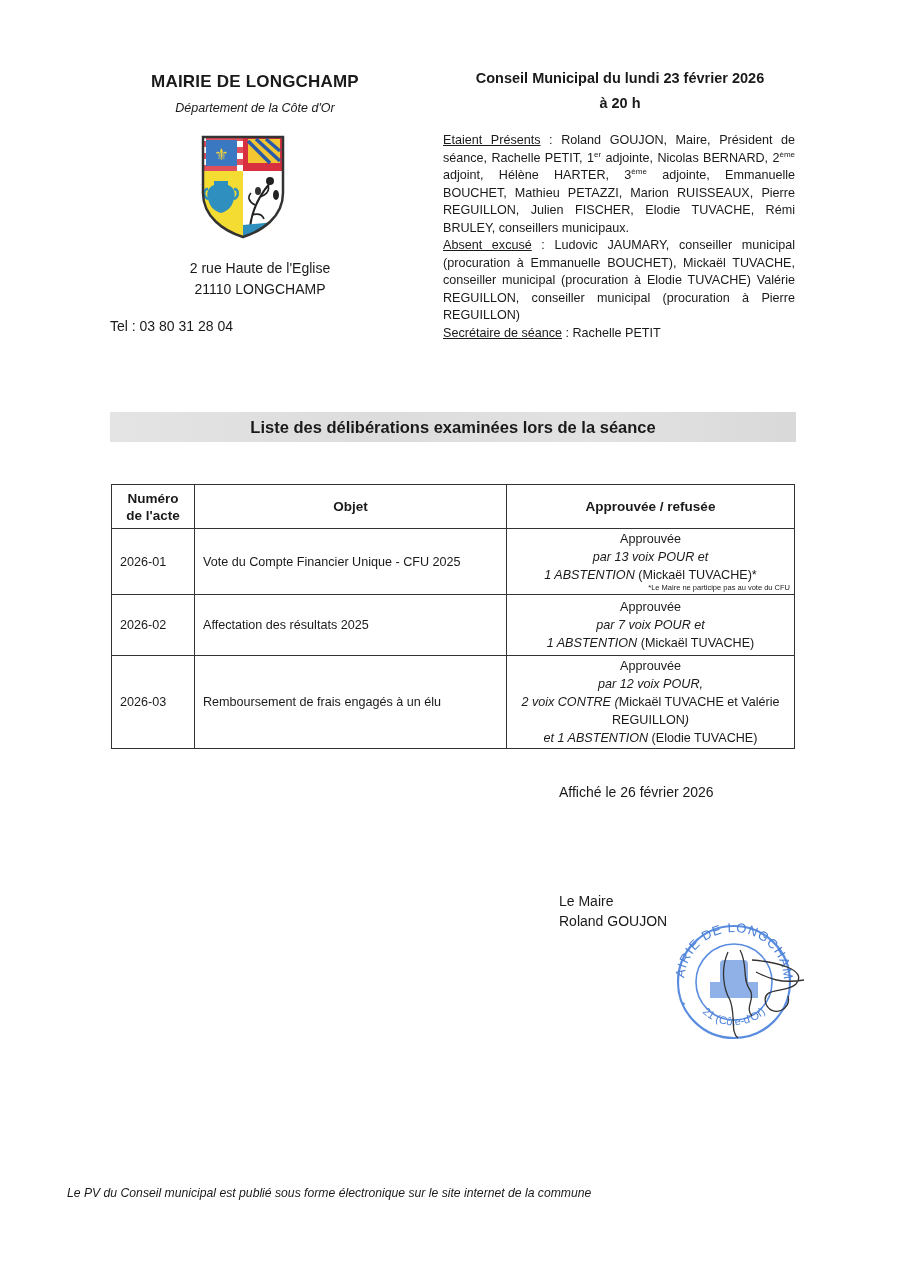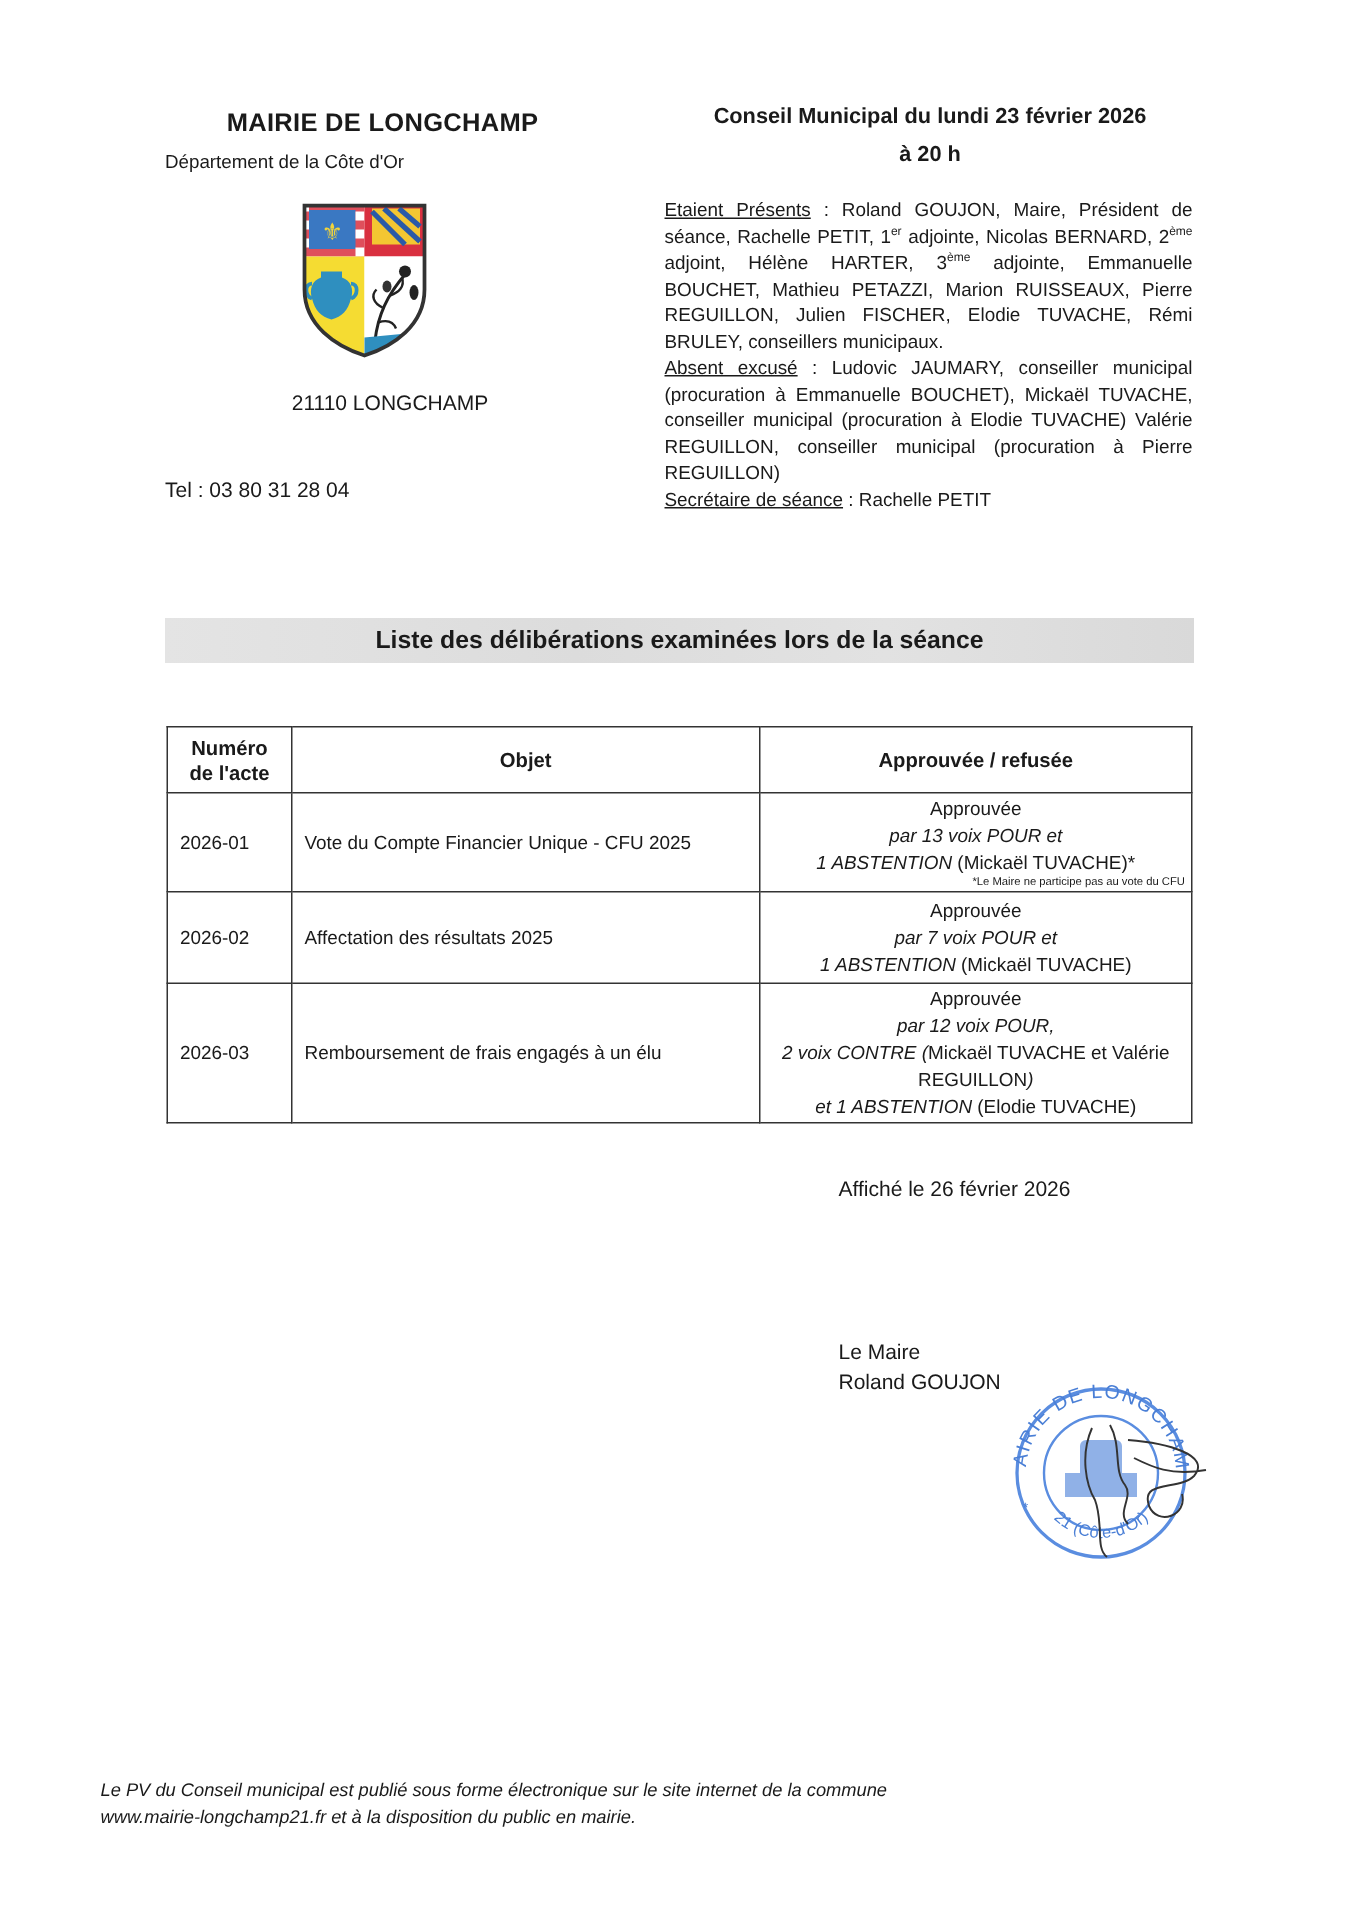--- a/index.html
+++ b/index.html
@@ -3,21 +3,21 @@
 <meta charset="utf-8">
 <style>
   html, body { margin: 0; padding: 0; background: #ffffff; }
   body { width: 900px; height: 1272px; position: relative; overflow: hidden;
          font-family: "Liberation Sans", sans-serif; color: #1a1a1a; }
   .abs { position: absolute; }
 
   
   .mairie-title { left: 110px; top: 72px; width: 290px; text-align: center;
     font-size: 17px; font-weight: bold; letter-spacing: 0.2px; }
-  .dept { left: 110px; top: 101px; width: 290px; text-align: left; font-size: 12.5px; }
+  .dept { left: 110px; top: 101px; width: 290px; text-align: center; font-size: 12.5px; font-style: italic; }
   .crest { left: 200px; top: 135px; width: 86px; height: 104px; }
   .addr { left: 110px; top: 258px; width: 300px; text-align: center; font-size: 14px; line-height: 21px; }
   .tel { left: 110px; top: 318px; width: 300px; text-align: left; font-size: 14px; }
 
   
   .conseil { left: 440px; top: 66px; width: 360px; text-align: center; font-size: 14.5px;
     font-weight: bold; line-height: 25px; }
   .presence { left: 443px; top: 132px; width: 352px; font-size: 12.6px; line-height: 17.5px;
     text-align: justify; }
   .presence .lbl { text-decoration: underline; }
@@ -87,20 +87,21 @@
       <circle cx="70" cy="46" r="4" fill="#222"></circle>
         <ellipse cx="76" cy="60" rx="3" ry="5" fill="#222"></ellipse>
       <ellipse cx="58" cy="56" rx="3" ry="4" fill="#333"></ellipse>
       <path d="M43 90 L86 86 L86 106 L43 106 Z" fill="#2f8fbf"></path>
     </g>
     <path d="M3 2 H83 V58 C83 82 62 96 43 102 C24 96 3 82 3 58 Z" fill="none" stroke="#333" stroke-width="2.5"></path>
   </svg>
 </div>
 
 <div class="abs addr">
+  <div>2 rue Haute de l'Eglise</div>
   <div>21110 LONGCHAMP</div>
 </div>
 <div class="abs tel">Tel : 03 80 31 28 04</div>
 
 <div class="abs conseil">
   <div>Conseil Municipal du lundi 23 février 2026</div>
   <div>à 20 h</div>
 </div>
 
 <div class="abs presence">
@@ -180,14 +181,13 @@
     <g fill="#6c98e0" opacity="0.75">
       <rect x="52" y="40" width="28" height="38" rx="4"></rect>
       <rect x="42" y="62" width="48" height="16"></rect>
     </g>
     <path d="M60 32 C52 50 56 70 62 80 C68 96 62 112 70 118 M72 30 C80 44 74 60 82 70 C88 78 76 88 84 96 M84 40 C110 42 140 50 128 64 C118 74 92 66 98 84 C104 98 124 90 120 76 M88 52 C100 58 112 64 136 60" stroke="#333" stroke-width="1.3" fill="none"></path>
   </svg>
 </div>
 
 <div class="abs footnote">
   <div>Le PV du Conseil municipal est publié sous forme électronique sur le site internet de la commune</div>
-  <div>www.mairie-longchamp21.fr et à la disposition du public en mairie.</div>
 </div>
 
 </body></html>

